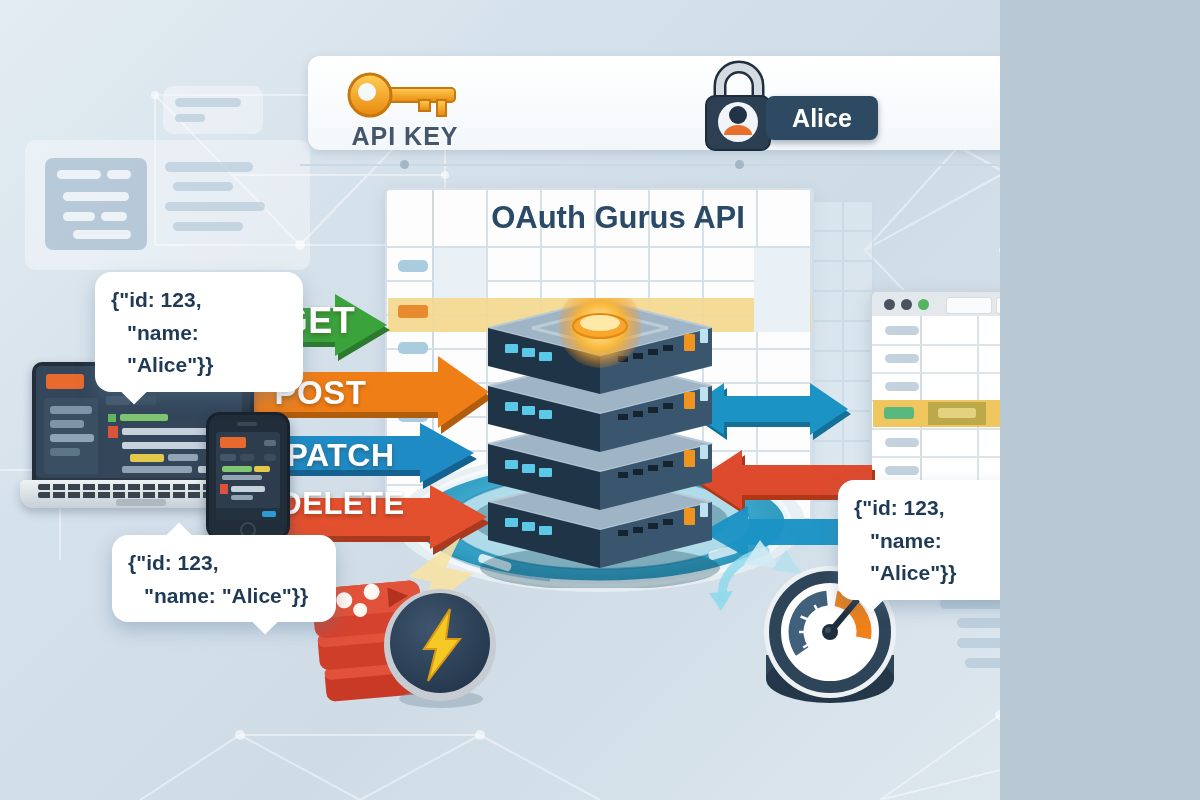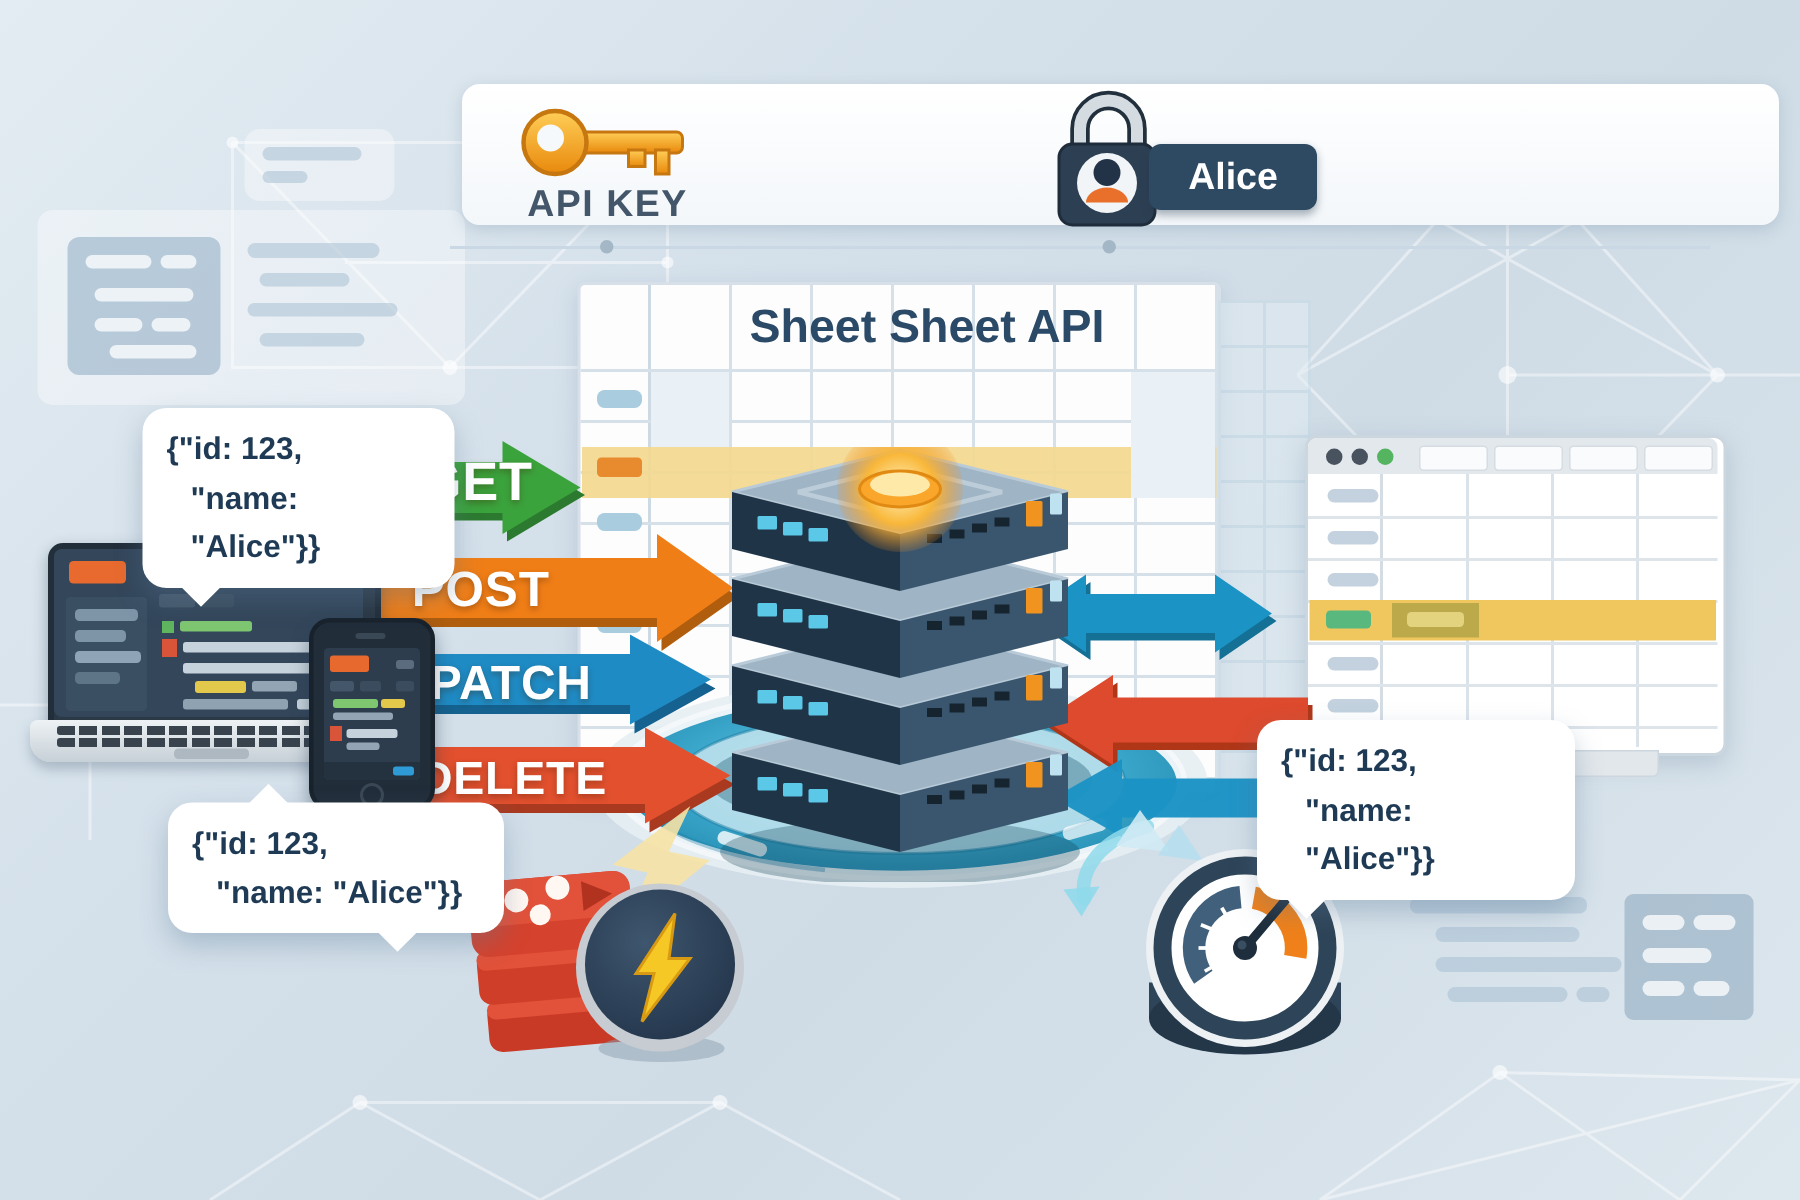--- a/index.html
+++ b/index.html
@@ -1,16 +1,16 @@
 <!DOCTYPE html>
 <html><head>
 <meta charset="utf-8">
 <style>
   html,body{margin:0;padding:0;background:#b8c8d4;}
-  #canvas{position:relative;width:1200px;height:800px;overflow:hidden;
+  #canvas{position:relative;width:1000px;height:800px;overflow:hidden;
     font-family:"Liberation Sans","DejaVu Sans",sans-serif;
     background:linear-gradient(135deg,#e3ecf2 0%,#d4e0ea 35%,#cfdce6 60%,#dde7ee 100%);}
   .abs{position:absolute;}
   .card{background:rgba(255,255,255,.38);border-radius:10px;}
   .pill{position:absolute;border-radius:5px;background:rgba(168,192,210,.55);}
   .wpill{position:absolute;border-radius:5px;background:rgba(255,255,255,.75);}
   .mlabel{position:absolute;color:#fff;font-weight:bold;text-align:center;
     text-shadow:0 2px 4px rgba(60,30,0,.35);letter-spacing:.5px;}
   .bubble{position:absolute;background:#fff;border-radius:16px;
     box-shadow:0 8px 18px rgba(90,120,150,.35);color:#1e3a55;font-weight:bold;
@@ -129,21 +129,21 @@
     <circle cx="34" cy="57" r="9" fill="#223348"></circle>
     <path d="M20,77 a14,10 0 0 1 28,0 z" fill="#e8702a"></path>
   </svg>
   <div class="abs" style="left:766px;top:96px;width:112px;height:44px;background:#2e4a63;border-radius:8px;
        box-shadow:0 3px 6px rgba(40,60,80,.4);color:#fff;font-size:25px;font-weight:bold;text-align:center;line-height:44px">Alice</div>
 
   <div class="abs gridsheet" style="left:385px;top:188px;width:425px;height:337px">
     <div class="vlines" style="left:45px;top:0;width:380px;height:337px"></div>
     <div class="abs" style="left:45px;top:0;width:2px;height:337px;background:#cdd9e3"></div>
     <div class="hlines" style="left:0;top:56px;width:425px;height:281px"></div>
-    <div class="abs" style="left:46px;top:2px;width:370px;height:52px;text-align:center;font-size:31px;font-weight:bold;color:#2b4a68;line-height:52px">Sheet Sheet API</div>
+    <div class="abs" style="left:46px;top:2px;width:370px;height:52px;text-align:center;font-size:31px;font-weight:bold;color:#2b4a68;line-height:52px">OAuth Gurus API</div>
     <div class="abs" style="left:1px;top:108px;width:423px;height:34px;background:#f3d88f;opacity:.92"></div>
     <div class="abs" style="left:11px;top:115px;width:30px;height:13px;background:#e88a2e;border-radius:3px"></div>
     <div class="pill" style="left:11px;top:70px;width:30px;height:12px;background:#a9ccdf"></div>
     <div class="pill" style="left:11px;top:152px;width:30px;height:12px;background:#a9ccdf"></div>
     <div class="pill" style="left:11px;top:186px;width:30px;height:12px;background:#a9ccdf"></div>
     <div class="pill" style="left:11px;top:220px;width:30px;height:12px;background:#a9ccdf"></div>
     <div class="pill" style="left:11px;top:254px;width:30px;height:12px;background:#b6d3e2"></div>
     <div class="abs" style="left:47px;top:58px;width:52px;height:50px;background:#eaf1f6"></div>
     <div class="abs" style="left:207px;top:144px;width:52px;height:66px;background:#edf3f7"></div>
     <div class="abs" style="left:367px;top:58px;width:56px;height:84px;background:#eaf1f6"></div>
@@ -250,21 +250,21 @@
     <use href="#srvlayer"></use>
     <polygon points="150,13 218,30 150,47 82,30" fill="none" stroke="#c3d3de" stroke-width="3" opacity=".8"></polygon>
     <circle cx="150" cy="28" r="42" fill="url(#glow)"></circle>
     <ellipse cx="150" cy="28" rx="27" ry="12" fill="#f9a62b" stroke="#e08a14" stroke-width="2"></ellipse>
     <ellipse cx="150" cy="25" rx="20" ry="8" fill="#ffe9a8"></ellipse>
   </svg>
 
   <div class="mlabel" style="left:265px;top:300px;width:105px;font-size:36px">GET</div>
   <div class="mlabel" style="left:258px;top:437px;width:165px;font-size:32px">PATCH</div>
   <div class="mlabel" style="left:248px;top:374px;width:145px;font-size:33px">POST</div>
-  <div class="mlabel" style="left:252px;top:501px;width:180px;font-size:31px">DELETE</div>
+  <div class="mlabel" style="left:252px;top:486px;width:180px;font-size:31px">DELETE</div>
 
   <div class="abs" style="left:28px;top:358px;width:240px;height:152px">
     <div class="abs" style="left:4px;top:4px;width:214px;height:120px;background:#2b3845;border:4px solid #222e3a;border-radius:10px 10px 4px 4px;box-shadow:0 4px 10px rgba(50,70,90,.4)">
       <div class="abs" style="left:0;top:0;width:206px;height:112px;background:#33465a;border-radius:5px;overflow:hidden">
         <div class="abs" style="left:10px;top:8px;width:38px;height:15px;background:#e86a2e;border-radius:3px"></div>
         <div class="abs" style="left:150px;top:12px;width:42px;height:7px;background:#55677a;border-radius:3px"></div>
         <div class="abs" style="left:8px;top:32px;width:54px;height:76px;background:#3b4f63;border-radius:3px">
           <div class="abs" style="left:6px;top:8px;width:42px;height:8px;background:#7e95a8;border-radius:3px"></div>
           <div class="abs" style="left:6px;top:22px;width:34px;height:8px;background:#7e95a8;border-radius:3px"></div>
           <div class="abs" style="left:6px;top:36px;width:44px;height:8px;background:#8fa5b7;border-radius:3px"></div>

